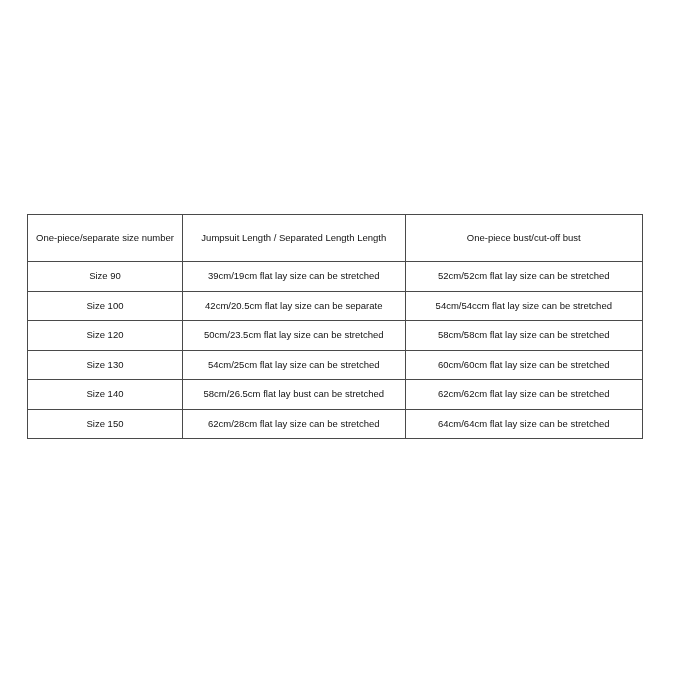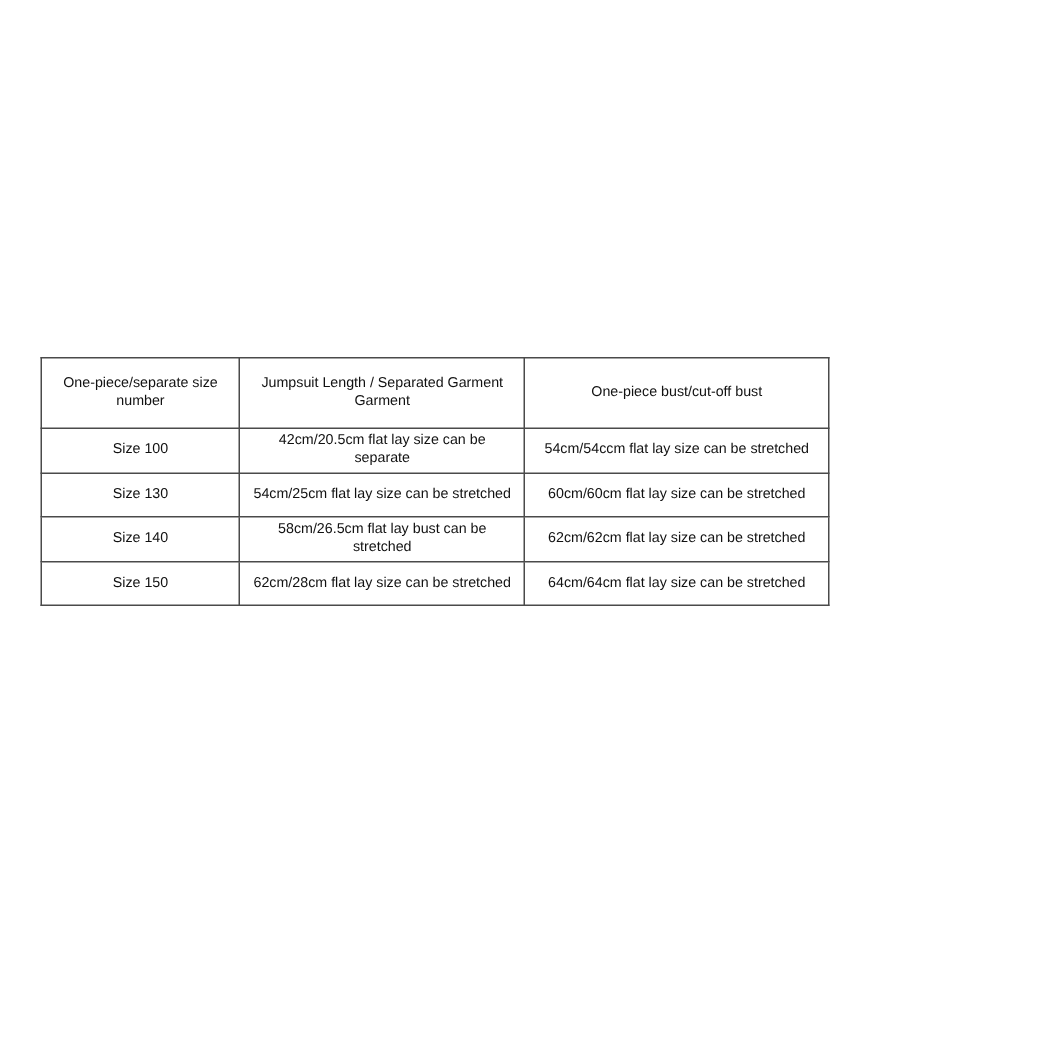--- a/index.html
+++ b/index.html
@@ -11,22 +11,22 @@
     width: 700px;
     height: 700px;
     font-family: "Liberation Sans", sans-serif;
     color: #111111;
     position: relative;
     overflow: hidden;
   }
   #size-chart-wrap {
     position: absolute;
     left: 27px;
-    top: 238px;
-    width: 526px;
+    top: 214px;
+    width: 616px;
   }
   table.size-chart {
     width: 100%;
     border-collapse: collapse;
     table-layout: fixed;
   }
   table.size-chart td {
     border: 1px solid #4a4a4a;
     padding: 0 6px;
     text-align: center;
@@ -71,32 +71,42 @@
 <div id="size-chart-wrap">
   <table class="size-chart">
     <colgroup>
       <col class="c1">
       <col class="c2">
       <col class="c3">
     </colgroup>
     <tbody>
       <tr class="header-row">
         <td class="hdr-col1">One-piece/separate size number</td>
-        <td class="hdr-col2">Jumpsuit Length / Separated Garment Garment</td>
+        <td class="hdr-col2">Jumpsuit Length / Separated Length Length</td>
         <td class="hdr-col3">One-piece bust/cut-off bust</td>
       </tr>
 
+      <tr class="data-row">
+        <td class="size-label">Size 90</td>
+        <td class="cell-measure">39cm/19cm flat lay size can be stretched</td>
+        <td class="cell-measure">52cm/52cm flat lay size can be stretched</td>
+      </tr>
 
       <tr class="data-row">
         <td class="size-label">Size 100</td>
         <td class="cell-measure">42cm/20.5cm flat lay size can be separate</td>
         <td class="cell-measure">54cm/54ccm flat lay size can be stretched</td>
       </tr>
 
 
+      <tr class="data-row">
+        <td class="size-label">Size 120</td>
+        <td class="cell-measure">50cm/23.5cm flat lay size can be stretched</td>
+        <td class="cell-measure">58cm/58cm flat lay size can be stretched</td>
+      </tr>
 
       <tr class="data-row">
         <td class="size-label">Size 130</td>
         <td class="cell-measure">54cm/25cm flat lay size can be stretched</td>
         <td class="cell-measure">60cm/60cm flat lay size can be stretched</td>
       </tr>
 
       <tr class="data-row">
         <td class="size-label">Size 140</td>
         <td class="cell-measure">58cm/26.5cm flat lay bust can be stretched</td>

